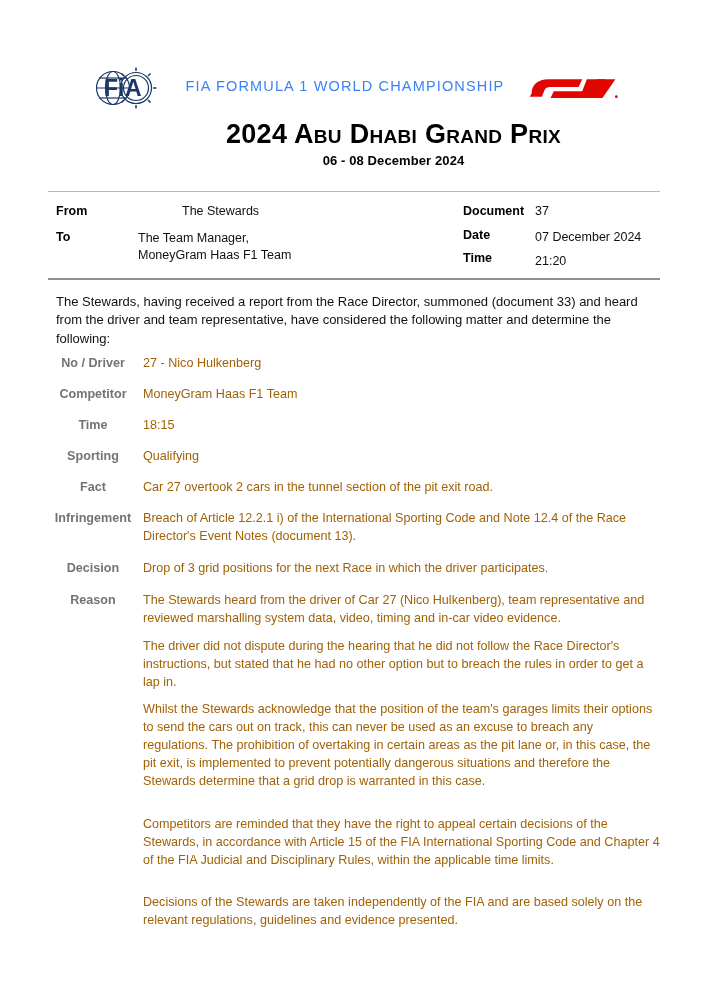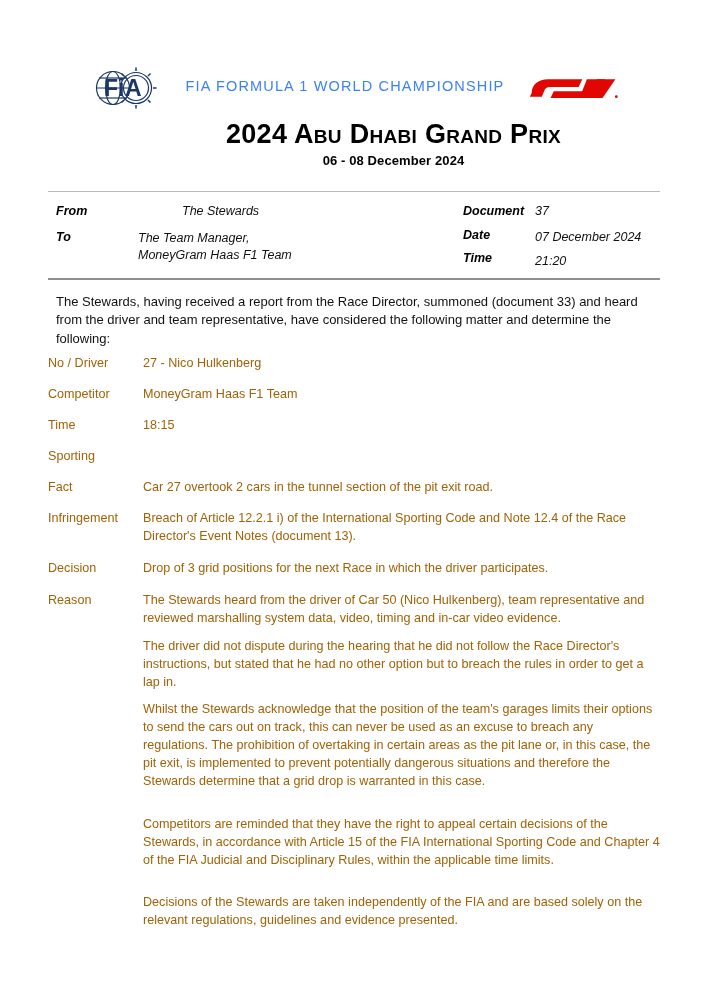--- a/index.html
+++ b/index.html
@@ -108,21 +108,21 @@
     position: absolute;
     left: 48px;
     top: 200px;
     width: 612px;
     height: 72px;
     font-size: 12.5px;
   }
   .meta-left { position: absolute; left: 8px; top: 0; width: 380px; }
   .meta-right { position: absolute; left: 415px; top: 0; width: 200px; }
 
-  .meta-row { position: absolute; white-space: pre-line; font-style: italic; }
+  .meta-row { position: absolute; white-space: pre-line; }
   .meta-label { font-weight: bold; color: #000; }
   .meta-value { color: #111; }
 
   .ml-from-l  { left: 0;   top: 4px; }
   .ml-from-v  { left: 82px; top: 4px; margin-left: 44px; }
   .ml-to-l    { left: 0;   top: 30px; }
   .ml-to-v    { left: 82px; top: 30px; line-height: 1.33; }
 
   .mr-doc-l   { left: 0;   top: 4px; }
   .mr-doc-v   { left: 72px; top: 4px; }
@@ -151,23 +151,23 @@
     font-size: 12.6px;
   }
   .field {
     display: flex;
     align-items: flex-start;
     margin-bottom: 13px;
   }
   .field-label {
     width: 92px;
     flex: 0 0 92px;
-    text-align: left;
-    font-weight: normal;
-    color: #a16207;
+    text-align: center;
+    font-weight: bold;
+    color: #737373;
     line-height: 1.42;
     padding-right: 2px;
     box-sizing: border-box;
   }
   .field-value {
     flex: 1 1 auto;
     padding-left: 3px;
     line-height: 1.42;
     color: #a16207;
   }
@@ -278,41 +278,42 @@
       <div class="field-value">MoneyGram Haas F1 Team</div>
     </div>
 
     <div class="field">
       <div class="field-label">Time</div>
       <div class="field-value">18:15</div>
     </div>
 
     <div class="field">
       <div class="field-label">Sporting</div>
+      <div class="field-value">Qualifying</div>
     </div>
 
     <div class="field tight">
       <div class="field-label">Fact</div>
       <div class="field-value">Car 27 overtook 2 cars in the tunnel section of the pit exit road.</div>
     </div>
 
     <div class="field tight">
       <div class="field-label">Infringement</div>
       <div class="field-value">Breach of Article 12.2.1 i) of the International Sporting Code and Note 12.4 of the Race Director's Event Notes (document 13).</div>
     </div>
 
     <div class="field tight">
       <div class="field-label">Decision</div>
       <div class="field-value">Drop of 3 grid positions for the next Race in which the driver participates.</div>
     </div>
 
     <div class="field reason">
       <div class="field-label">Reason</div>
       <div class="field-value">
-        <p>The Stewards heard from the driver of Car 50 (Nico Hulkenberg), team representative and reviewed marshalling system data, video, timing and in-car video evidence.</p>
+        <p>The Stewards heard from the driver of Car 27 (Nico Hulkenberg), team representative and reviewed marshalling system data, video, timing and in-car video evidence.</p>
         <p>The driver did not dispute during the hearing that he did not follow the Race Director's instructions, but stated that he had no other option but to breach the rules in order to get a lap in.</p>
         <p>Whilst the Stewards acknowledge that the position of the team's garages limits their options to send the cars out on track, this can never be used as an excuse to breach any regulations. The prohibition of overtaking in certain areas as the pit lane or, in this case, the pit exit, is implemented to prevent potentially dangerous situations and therefore the Stewards determine that a grid drop is warranted in this case.</p>
         <p class="gap-before">Competitors are reminded that they have the right to appeal certain decisions of the Stewards, in accordance with Article 15 of the FIA International Sporting Code and Chapter 4 of the FIA Judicial and Disciplinary Rules, within the applicable time limits.</p>
         <p class="gap-before">Decisions of the Stewards are taken independently of the FIA and are based solely on the relevant regulations, guidelines and evidence presented.</p>
       </div>
     </div>
 
   </div>
 </div>
 

